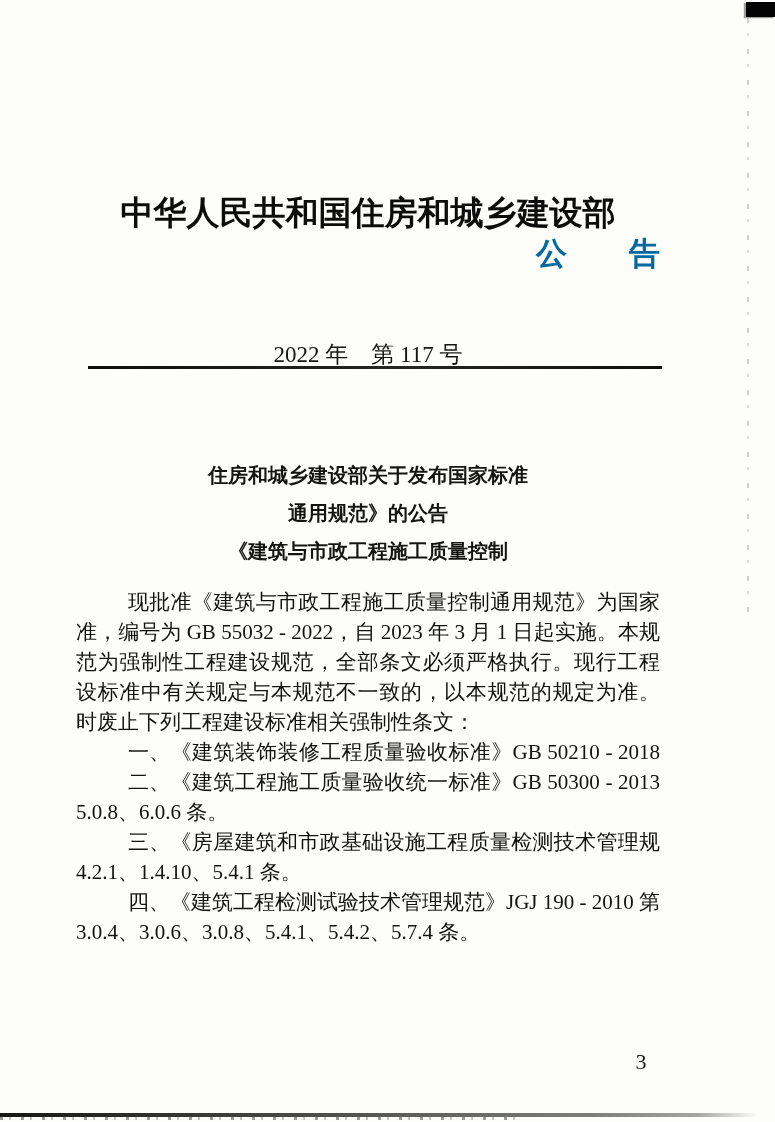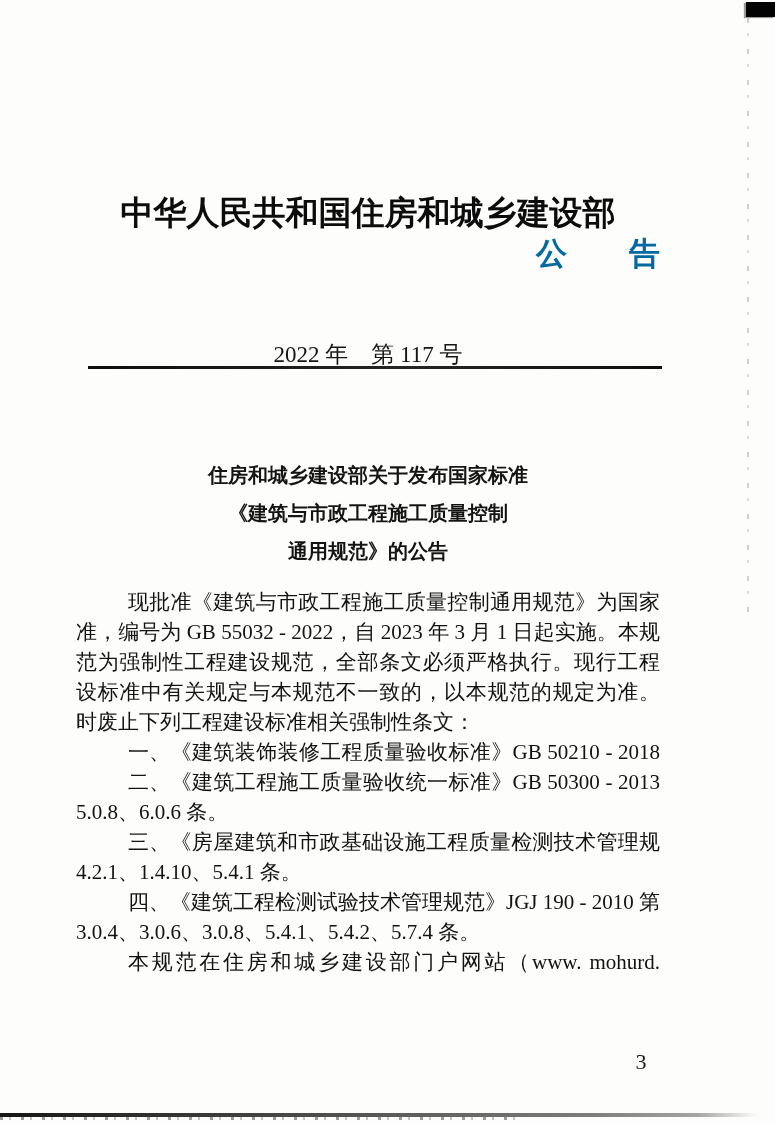--- a/index.html
+++ b/index.html
@@ -117,35 +117,34 @@
   <div class="bottom-scan-edge"></div>
   <div class="bottom-speckle"></div>
 
   <div class="doc-title">中华人民共和国住房和城乡建设部</div>
   <div class="gong-gao">公　　告</div>
   <div class="issue-no">2022 年　第 117 号</div>
   <div class="rule"></div>
 
   <div class="ann-title">
     <div class="t-line">住房和城乡建设部关于发布国家标准</div>
+    <div class="t-line">通用规范》的公告</div>
     <div class="t-line">《建筑与市政工程施工质量控制</div>
-    <div class="t-line">通用规范》的公告</div>
   </div>
 
   <div class="body-text">
     <div class="line j ind">现批准《建筑与市政工程施工质量控制通用规范》为国家标</div>
     <div class="line j">准，编号为 GB 55032 - 2022，自 2023 年 3 月 1 日起实施。本规</div>
     <div class="line j">范为强制性工程建设规范，全部条文必须严格执行。现行工程建</div>
     <div class="line j">设标准中有关规定与本规范不一致的，以本规范的规定为准。同</div>
     <div class="line">时废止下列工程建设标准相关强制性条文：</div>
     <div class="line j ind">一、《建筑装饰装修工程质量验收标准》GB 50210 - 2018 第</div>
     <div class="line j ind">二、《建筑工程施工质量验收统一标准》GB 50300 - 2013 第</div>
     <div class="line">5.0.8、6.0.6 条。</div>
     <div class="line j ind">三、《房屋建筑和市政基础设施工程质量检测技术管理规范》</div>
     <div class="line">4.2.1、1.4.10、5.4.1 条。</div>
     <div class="line j ind">四、《建筑工程检测试验技术管理规范》JGJ 190 - 2010 第</div>
     <div class="line">3.0.4、3.0.6、3.0.8、5.4.1、5.4.2、5.7.4 条。</div>
-    <div class="line j ind">本规范在住房和城乡建设部门户网站（www. mohurd.</div>
   </div>
 
   <div class="page-number">3</div>
 
 </div>
 
 </body></html>

